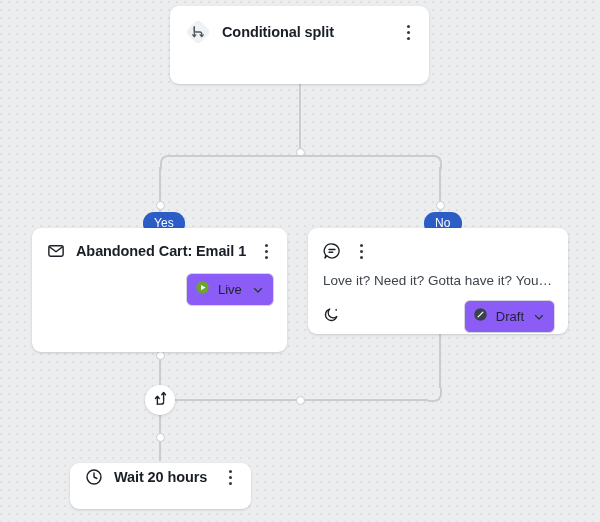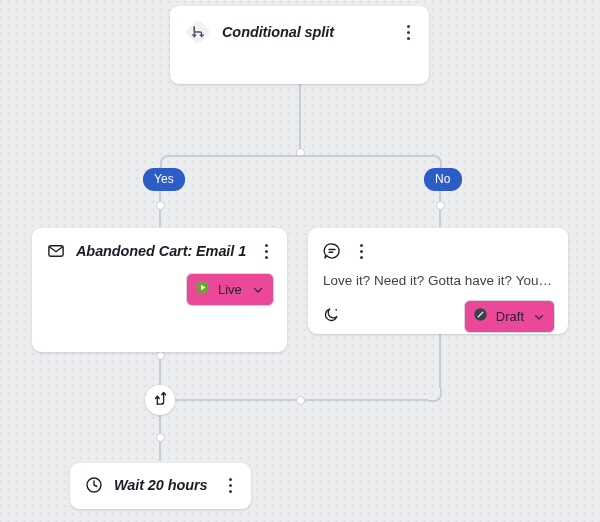--- a/index.html
+++ b/index.html
@@ -60,20 +60,21 @@
     position: absolute;
     background: #2c5cc5;
     color: #ffffff;
     font-size: 12px;
     line-height: 1;
     padding: 5px 11px 6px;
     border-radius: 11px;
     font-weight: 400;
     letter-spacing: .1px;
     white-space: nowrap;
+    margin-top: 44px;
   }
 
   
   .card {
     position: absolute;
     background: #ffffff;
     border-radius: 9px;
     box-shadow: 0 1px 2px rgba(16,24,40,.10), 0 1px 4px rgba(16,24,40,.06);
     box-sizing: border-box;
     overflow: hidden;
@@ -91,21 +92,20 @@
     margin-right: 11px;
   }
   .card-title {
     flex: 1 1 auto;
     font-size: 14.5px;
     font-weight: bold;
     color: #1a1f27;
     letter-spacing: -.1px;
     white-space: nowrap;
     overflow: hidden;
-    font-style: italic;
   }
   .kebab {
     flex: 0 0 auto;
     width: 18px;
     height: 20px;
     display: flex;
     flex-direction: column;
     align-items: center;
     justify-content: center;
     gap: 3px;
@@ -132,21 +132,21 @@
     padding: 12px 13px 13px 15px;
   }
   .foot-spacer { flex: 1 1 auto; }
 
   
   .status {
     display: inline-flex;
     align-items: center;
     border: 1px solid #d3d6db;
     border-radius: 6px;
-    background: #ec4899;
+    background: #8b5cf6;
     padding: 6px 9px 6px 8px;
     min-width: 88px;
     box-sizing: border-box;
     cursor: pointer;
   }
   .status .st-label {
     font-size: 13px;
     color: #1f242c;
     margin: 0 9px 0 8px;
     flex: 1 1 auto;
@@ -301,21 +301,21 @@
         </span>
         <span class="st-label">Draft</span>
         <svg class="chev" viewBox="0 0 24 24" fill="none" stroke="#2b3039" stroke-width="2.4" stroke-linecap="round" stroke-linejoin="round">
           <polyline points="5 9 12 16 19 9"></polyline>
         </svg>
       </span>
     </div>
   </div>
 
   <div class="card" style="left:70px; top:463px; width:181px; height:46px;">
-    <div class="card-head" style="padding-top:12px;">
+    <div class="card-head" style="padding-top:4px;">
       <span class="glyph">
         <svg width="18" height="18" viewBox="0 0 24 24" fill="none" stroke="#1b1f26" stroke-width="1.9" stroke-linecap="round" stroke-linejoin="round">
           <circle cx="12" cy="12" r="9.3"></circle>
           <polyline points="12 6.6 12 12 15.8 14"></polyline>
         </svg>
       </span>
       <span class="card-title">Wait 20 hours</span>
       <span class="kebab">
         <i></i>
           <i></i>

